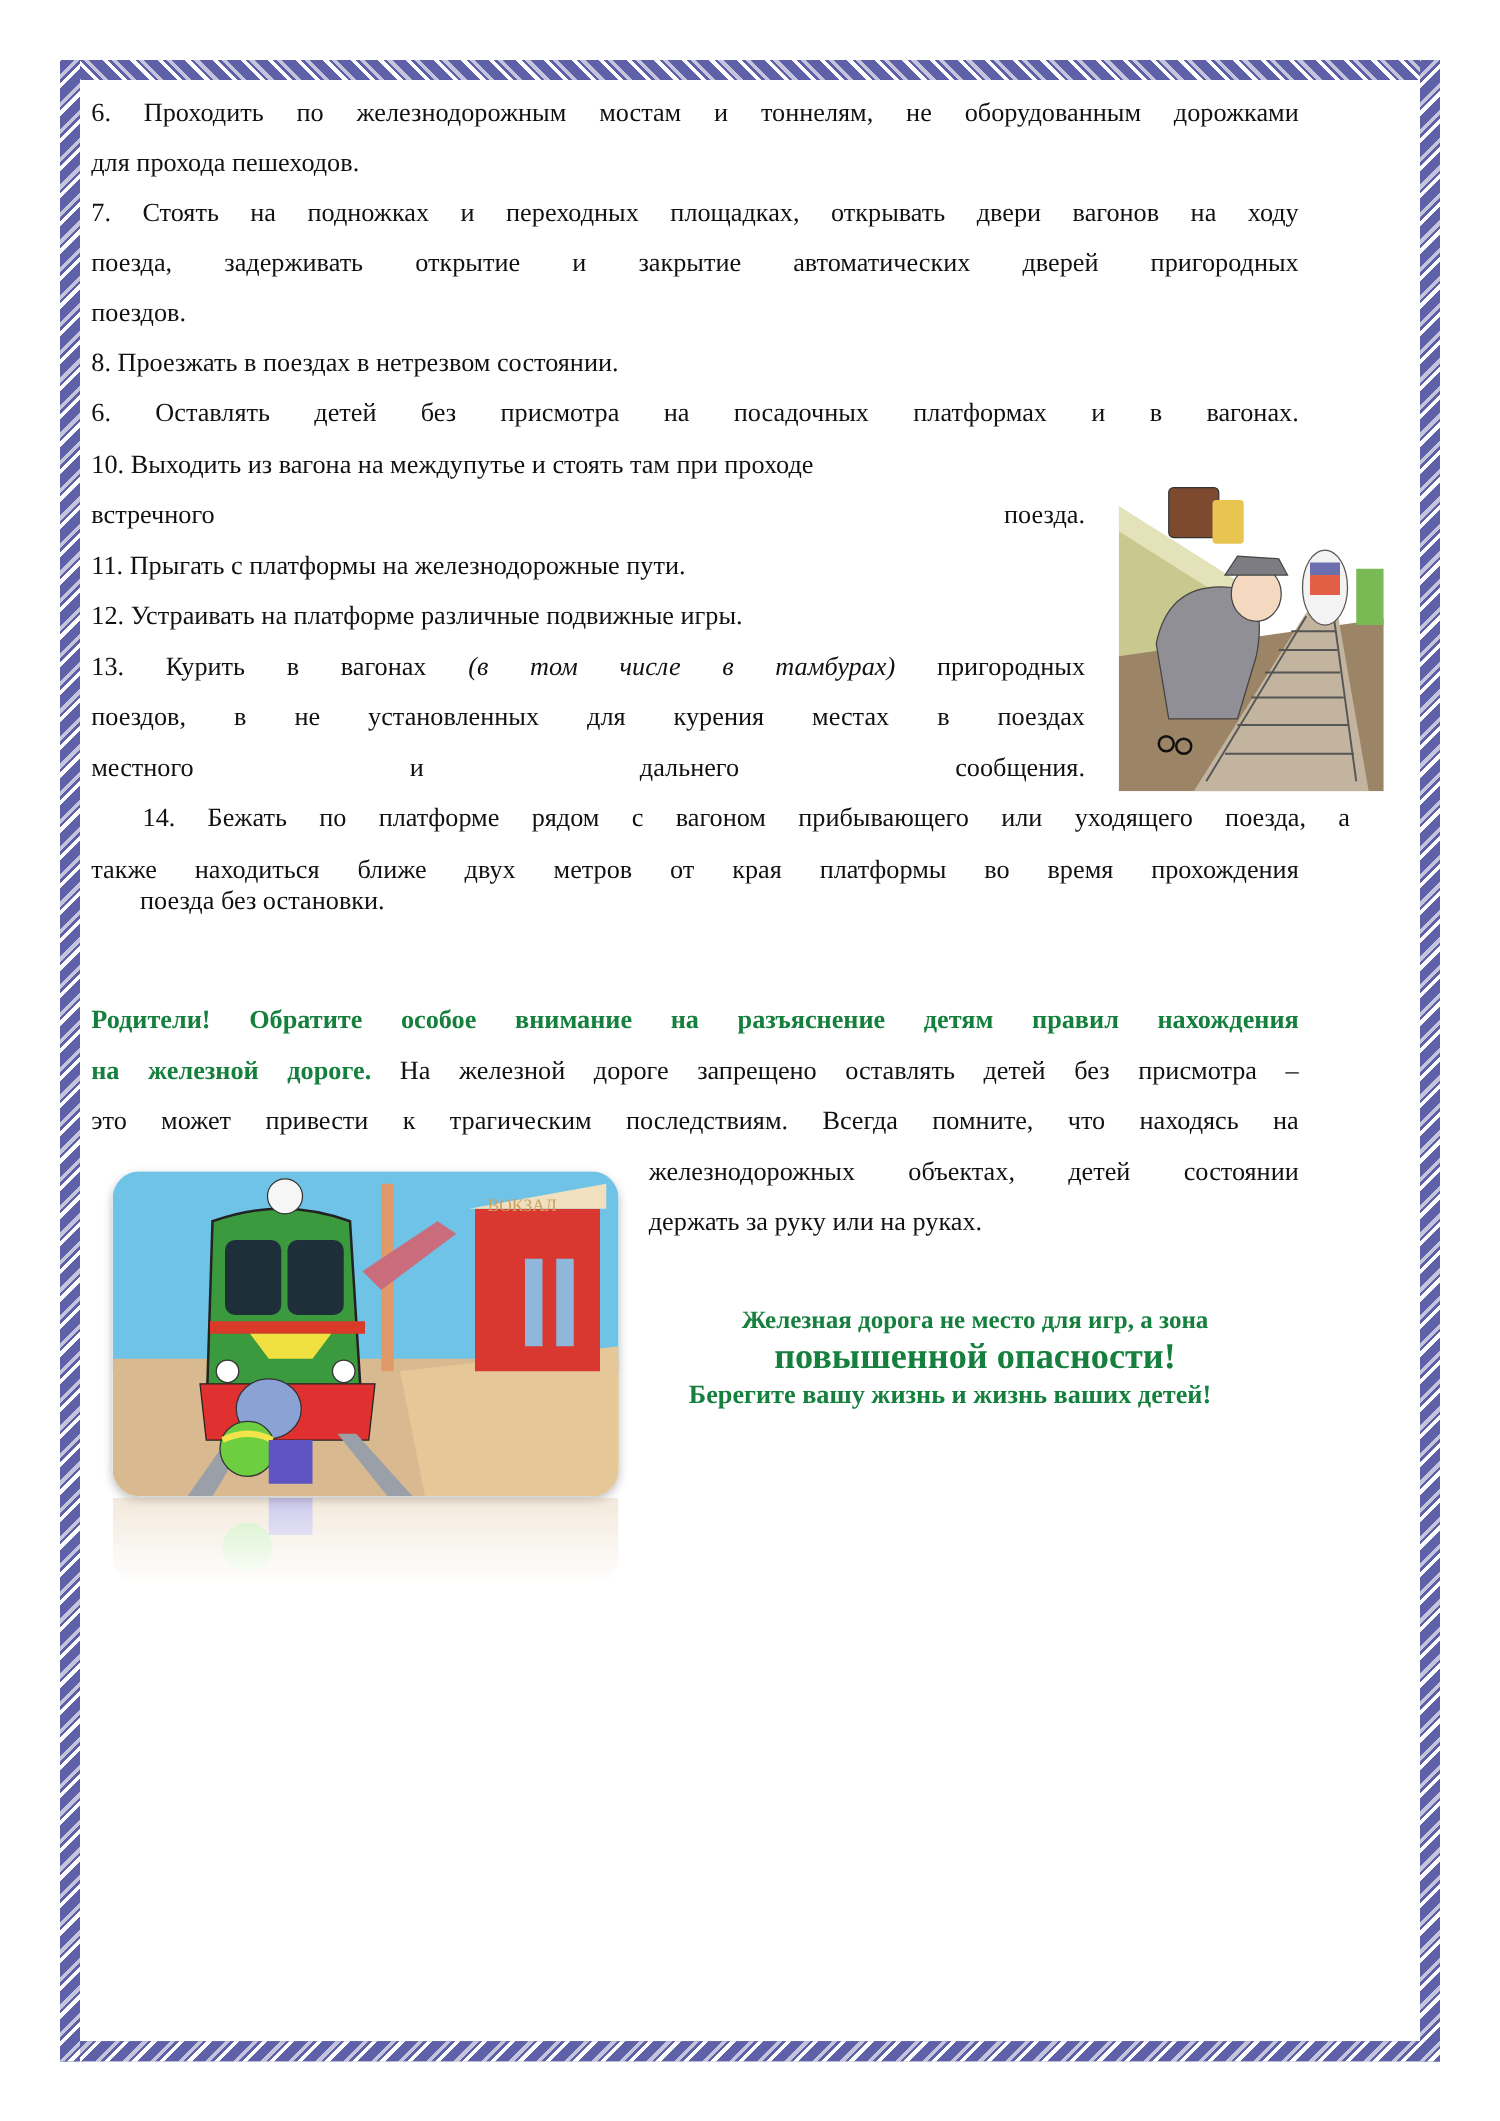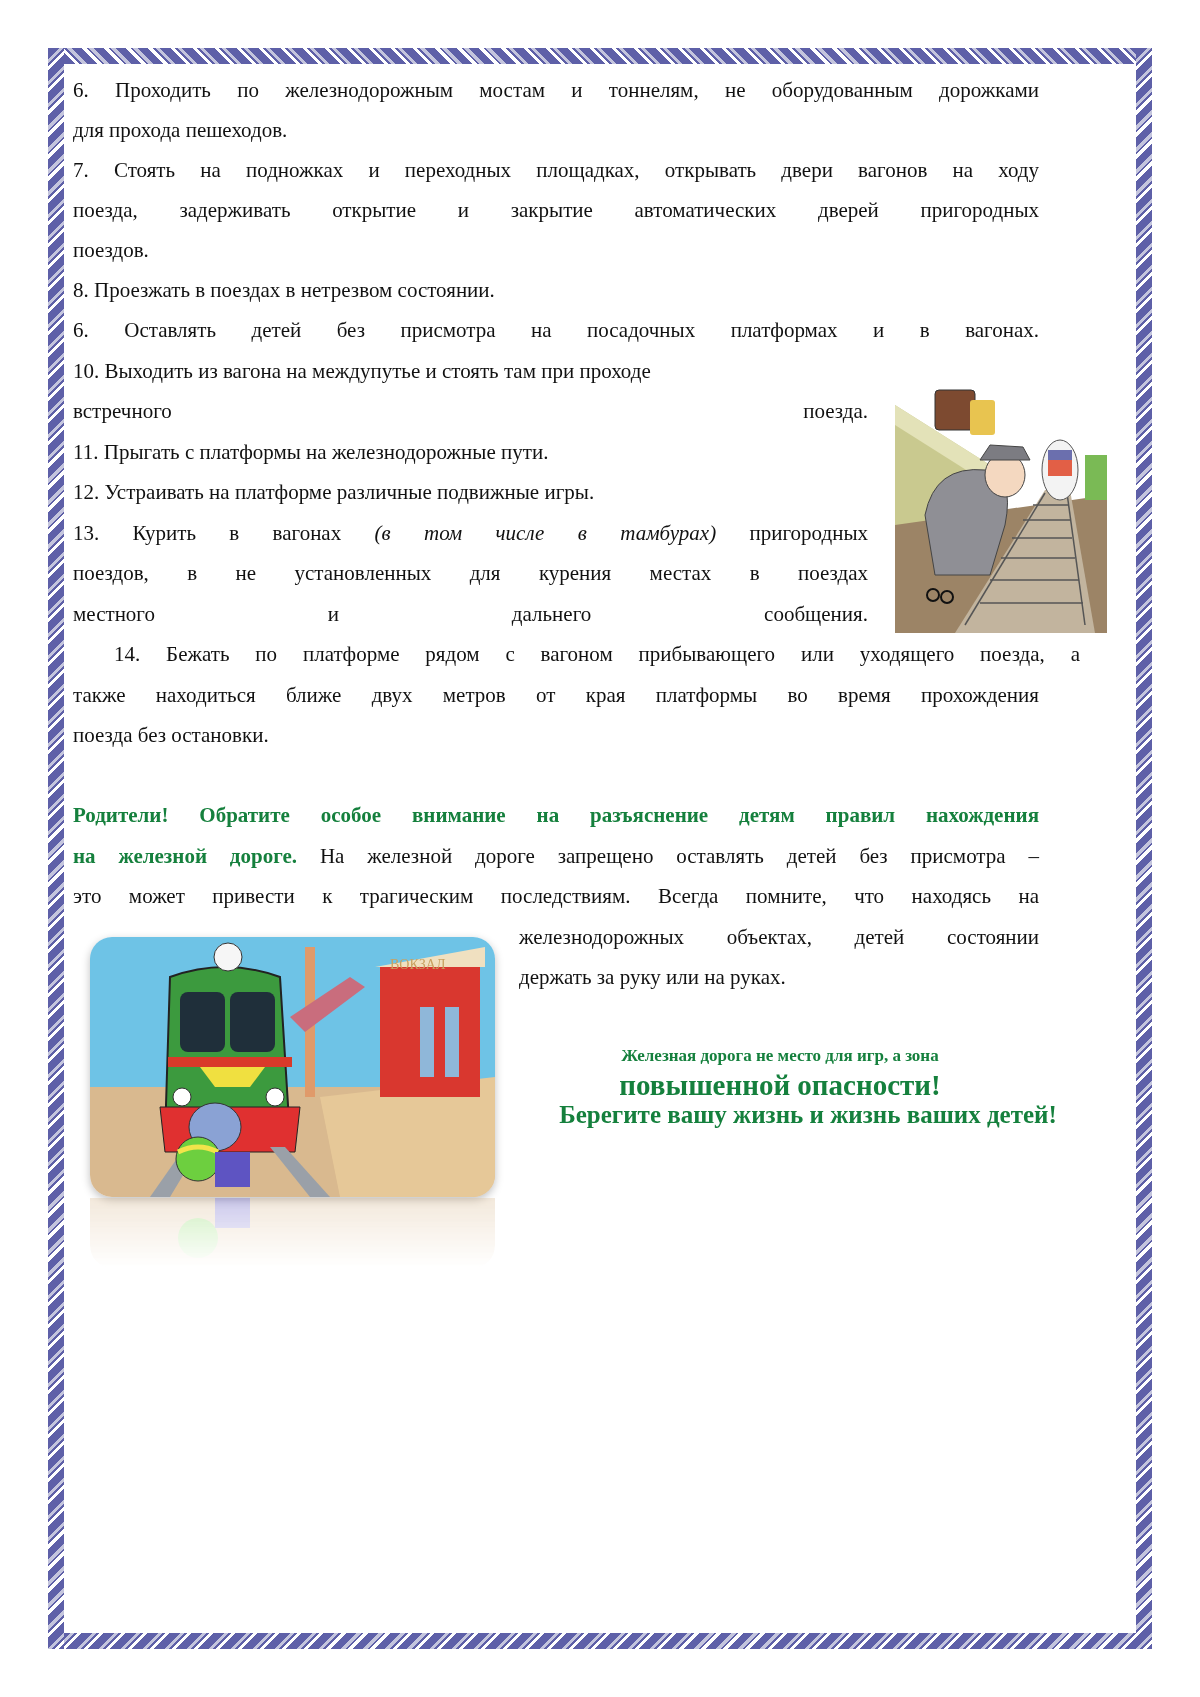--- a/index.html
+++ b/index.html
@@ -51,21 +51,21 @@
 <div class="line just" style="top:519px;width:795px;">
   <span>13. Курить в вагонах</span>
   <span class="em">(в том числе в тамбурах)</span>
   <span>пригородных</span>
 </div>
 <div class="line just" style="top:559px;width:795px;">поездов, в не установленных для курения местах в поездах</div>
 <div class="line just" style="top:600px;width:795px;">местного и дальнего сообщения.</div>
 
 <div class="line just" style="top:640px;width:966px;margin-left:41px;">14. Бежать по платформе рядом с вагоном прибывающего или уходящего поезда, а</div>
 <div class="line just" style="top:681px;width:966px;">также находиться ближе двух метров от края платформы во время прохождения</div>
-<div class="line" style="top:721px;">поезда без остановки.</div>
+<div class="line" style="top:706px;margin-left:39px;">поезда без остановки.</div>
 
 <div class="pic-man">
   <svg width="212" height="258" viewBox="0 0 212 258">
     <rect width="212" height="258" fill="#ffffff"></rect>
     <polygon points="0,30 95,90 95,258 0,258" fill="#c9c98f"></polygon>
     <polygon points="0,30 0,50 95,110 95,90" fill="#e3e2b8"></polygon>
     <polygon points="0,150 212,120 212,258 0,258" fill="#9c8466"></polygon>
     <polygon points="60,258 150,115 175,115 200,258" fill="#c2b49e"></polygon>
     <g stroke="#555" stroke-width="1.5">
       <line x1="70" y1="250" x2="150" y2="118"></line>
@@ -129,15 +129,15 @@
   </svg>
 </div>
 <div class="reflect">
   <svg width="405" height="70" viewBox="0 0 405 70">
     <rect width="405" height="70" fill="#d9b98f"></rect>
     <circle cx="108" cy="40" r="20" fill="#6dcf3f"></circle>
     <rect x="125" y="0" width="35" height="30" fill="#5e54c2"></rect>
   </svg>
 </div>
 
-<div class="line red center" style="top:1041px;left:500px;width:560px;font-size:17px;line-height:30px;">Железная дорога не место для игр, а зона</div>
+<div class="line red center" style="top:1041px;left:500px;width:560px;font-size:20px;line-height:30px;">Железная дорога не место для игр, а зона</div>
 <div class="line red center" style="top:1070px;left:500px;width:560px;font-size:29px;line-height:30px;">повышенной опасности!</div>
-<div class="line red center" style="top:1100px;left:528px;width:560px;font-size:25px;line-height:30px;">Берегите вашу жизнь и жизнь ваших детей!</div>
+<div class="line red center" style="top:1100px;left:480px;width:560px;font-size:21px;line-height:30px;">Берегите вашу жизнь и жизнь ваших детей!</div>
 
 </body></html>

